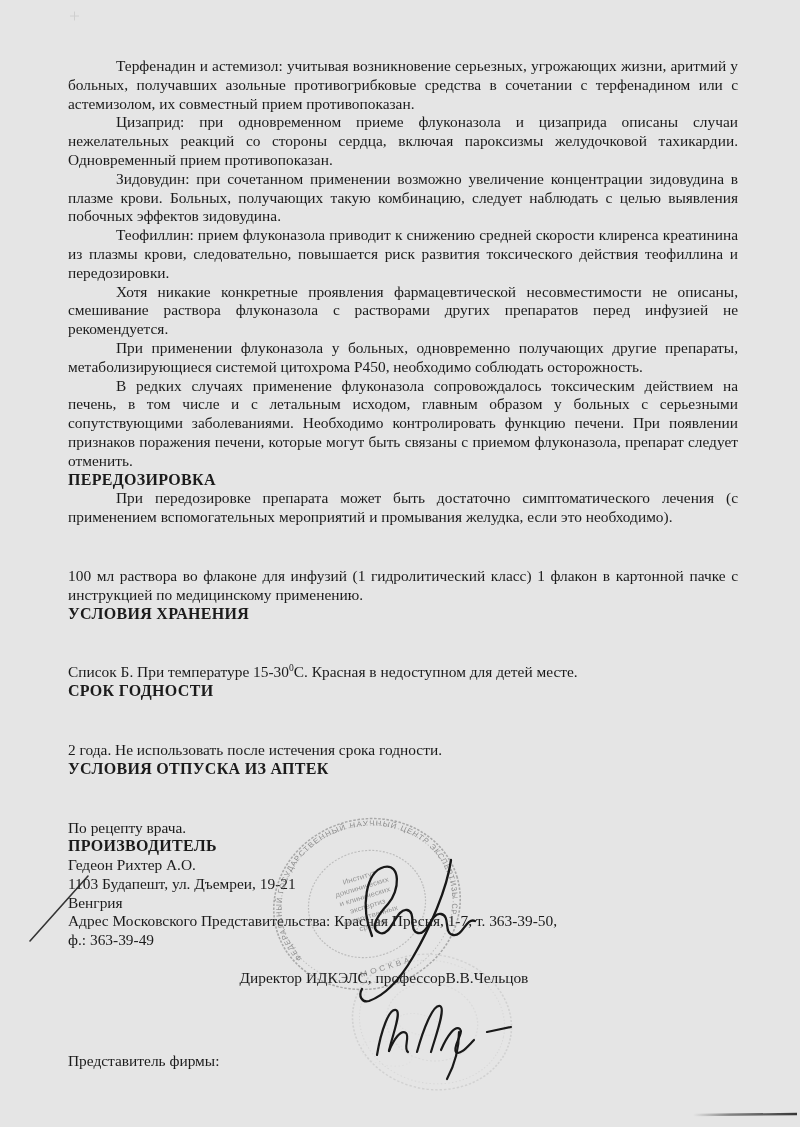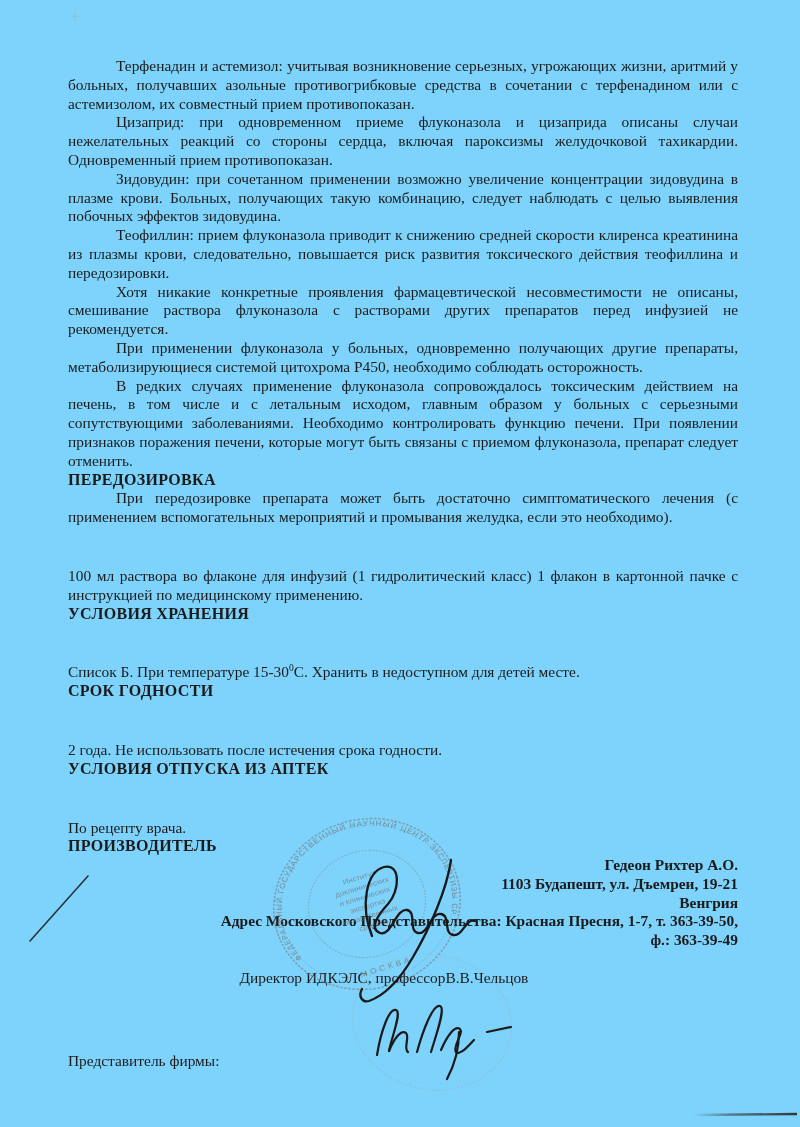--- a/index.html
+++ b/index.html
@@ -2,34 +2,34 @@
 <html><head>
 <meta charset="utf-8">
 <style>
   html,body{margin:0;padding:0;}
   body{
     width:800px;height:1127px;position:relative;overflow:hidden;
     background:#fbfbfb;
     font-family:"Liberation Serif","DejaVu Serif",serif;
     color:#1b1b1b;
   }
-  .page{position:absolute;inset:0;background:#7dd3fc;}
+  .page{position:absolute;inset:0;background:#e5e5e5;}
   .content{
     position:absolute;left:68px;top:57px;width:670px;
     font-size:15.4px;line-height:18.8px;text-align:justify;
   }
   p{margin:0;}
   .para{text-indent:48px;}
   .noindent{text-indent:0;margin-top:40px;}
   h2{
     margin:0;font-size:16px;line-height:18.8px;font-weight:700;
     letter-spacing:.3px;text-align:left;
   }
   sup{font-size:.62em;line-height:0;vertical-align:super;}
-  .bold-line{font-weight:700;text-align:right;}
+  .bold-line{font-weight:400;text-align:left;}
   .sig-row{
     margin-top:19px;display:flex;justify-content:center;
     padding-right:38px;text-align:left;
   }
   .rep-row{margin-top:64px;text-align:left;}
   svg.overlay{
     position:absolute;left:0;top:0;width:800px;height:1127px;
     pointer-events:none;
   }
   .stamp-text{
@@ -52,21 +52,21 @@
     <p class="para">При применении флуконазола у больных, одновременно получающих другие препараты, метаболизирующиеся системой цитохрома Р450, необходимо соблюдать осторожность.</p>
 
     <p class="para">В редких случаях применение флуконазола сопровождалось токсическим действием на печень, в том числе и с летальным исходом, главным образом у больных с серьезными сопутствующими заболеваниями. Необходимо контролировать функцию печени. При появлении признаков поражения печени, которые могут быть связаны с приемом флуконазола, препарат следует отменить.</p>
 
     <h2>ПЕРЕДОЗИРОВКА</h2>
     <p class="para">При передозировке препарата может быть достаточно симптоматического лечения (с применением вспомогательных мероприятий и промывания желудка, если это необходимо).</p>
 
     <p class="noindent">100 мл раствора во флаконе для инфузий (1 гидролитический класс) 1 флакон в картонной пачке с инструкцией по медицинскому применению.</p>
 
     <h2>УСЛОВИЯ ХРАНЕНИЯ</h2>
-    <p class="noindent"><span>Список Б. При температуре 15-30</span><sup>0</sup><span>С. Хранить в недоступном для детей месте.</span></p>
+    <p class="noindent"><span>Список Б. При температуре 15-30</span><sup>0</sup><span>С. Красная в недоступном для детей месте.</span></p>
 
     <h2>СРОК ГОДНОСТИ</h2>
     <p class="noindent">2 года. Не использовать после истечения срока годности.</p>
 
     <h2>УСЛОВИЯ ОТПУСКА ИЗ АПТЕК</h2>
     <p class="noindent">По рецепту врача.</p>
 
     <h2>ПРОИЗВОДИТЕЛЬ</h2>
     <p class="bold-line">Гедеон Рихтер А.О.</p>
     <p class="bold-line">1103 Будапешт, ул. Дъемреи, 19-21</p>

